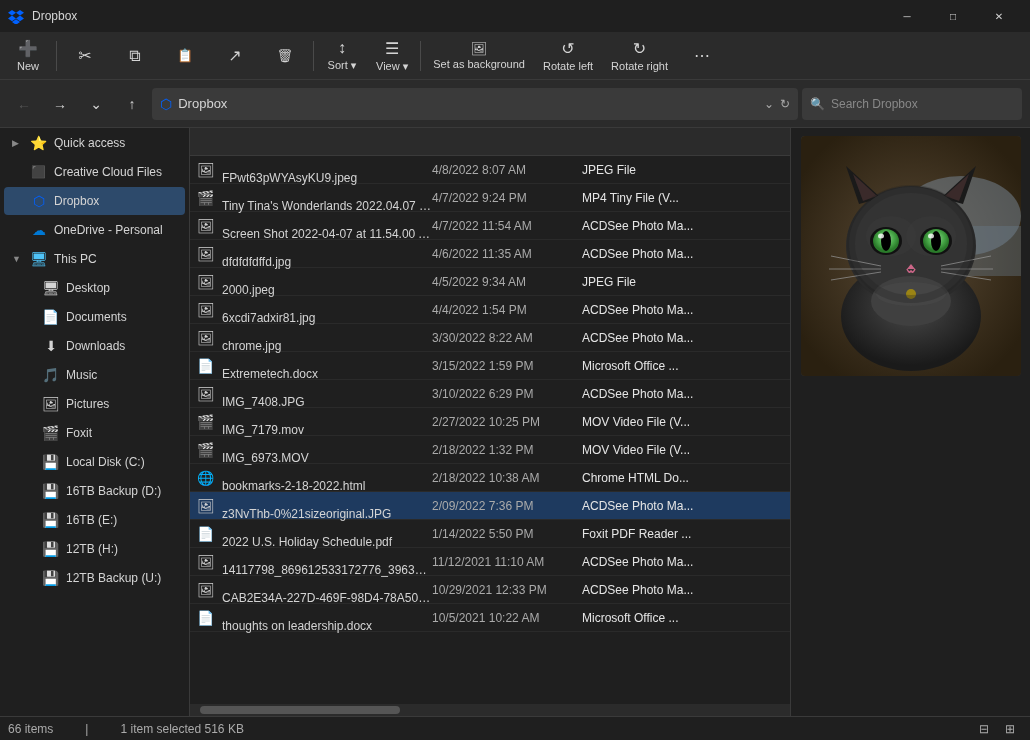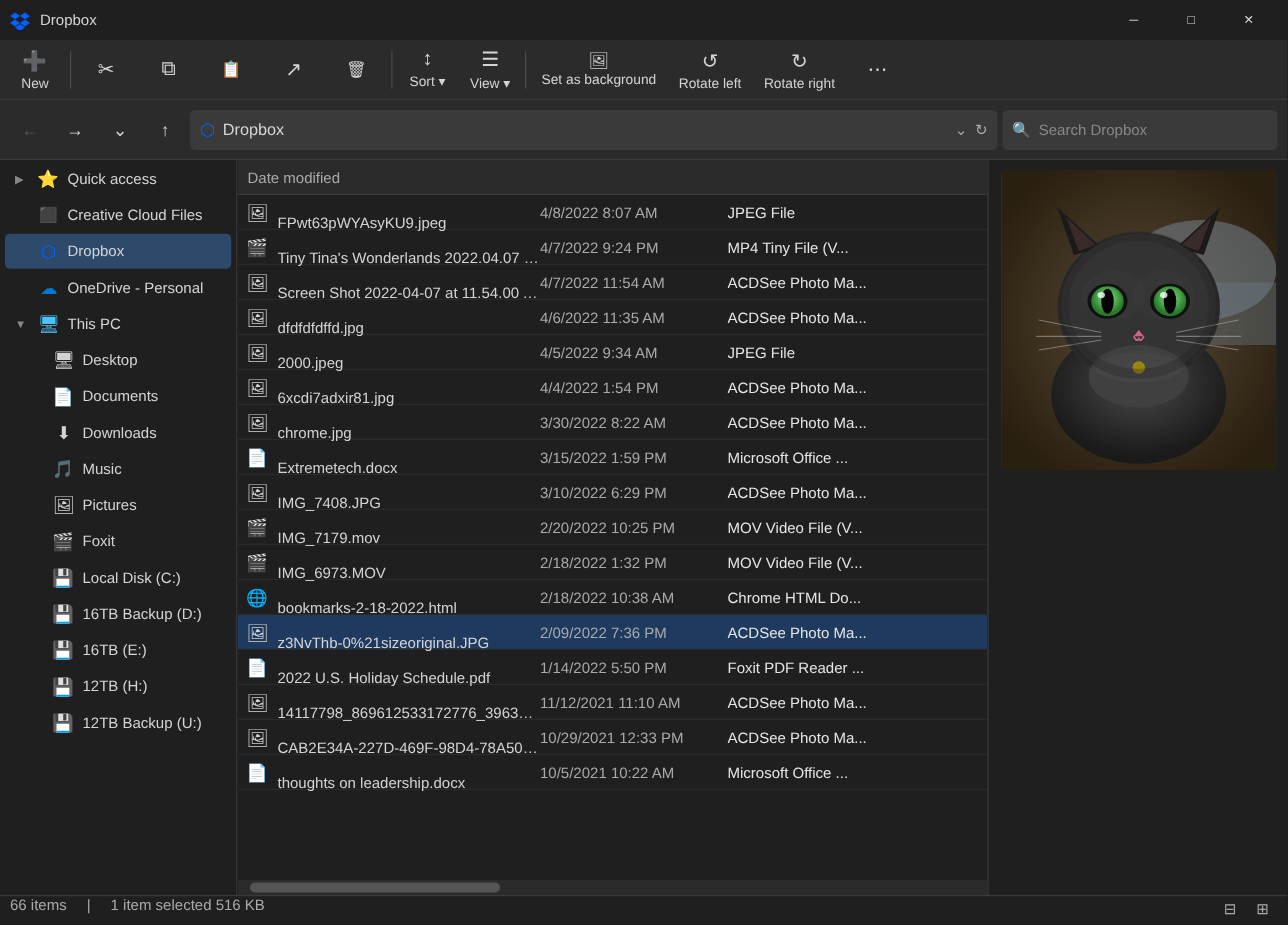--- a/index.html
+++ b/index.html
@@ -258,22 +258,23 @@
       width: 100%;
       height: 100%;
     }
 
     
     .status-bar {
       height: 24px;
       background: #1f1f1f;
       border-top: 1px solid #3a3a3a;
       display: flex;
+      align-items: center;
       padding: 0 8px;
-      gap: 16px;
+      gap: 32px;
       font-size: 12px;
       color: #aaa;
       flex-shrink: 0;
     }
     .status-right {
       margin-left: auto;
       display: flex;
       gap: 2px;
     }
     .view-toggle-btn {
@@ -496,23 +497,20 @@
     <div class="sidebar-item sidebar-indent">
       <span class="expand-icon"></span>
       <span class="item-icon">💾</span>
       <span class="item-label">12TB Backup (U:)</span>
     </div>
   </div>
 
   <div class="file-area">
 
     <div class="file-list-header">
-      <div class="col-header col-date">
-        <span>Date modified</span>
-      </div>
     </div>
 
     <div class="file-list" id="file-list-container">
     <div class="file-row">
       <div class="file-icon">🖼</div>
       <div class="file-name" title="FPwt63pWYAsyKU9.jpeg">FPwt63pWYAsyKU9.jpeg</div>
       <div class="file-date">4/8/2022 8:07 AM</div>
       <div class="file-type">JPEG File</div>
     </div>
         <div class="file-row">
@@ -559,21 +557,21 @@
     </div>
         <div class="file-row">
       <div class="file-icon">🖼</div>
       <div class="file-name" title="IMG_7408.JPG">IMG_7408.JPG</div>
       <div class="file-date">3/10/2022 6:29 PM</div>
       <div class="file-type">ACDSee Photo Ma...</div>
     </div>
         <div class="file-row">
       <div class="file-icon">🎬</div>
       <div class="file-name" title="IMG_7179.mov">IMG_7179.mov</div>
-      <div class="file-date">2/20/2022 10:25 PM</div>
+      <div class="file-date">2/27/2022 10:25 PM</div>
       <div class="file-type">MOV Video File (V...</div>
     </div>
         <div class="file-row">
       <div class="file-icon">🎬</div>
       <div class="file-name" title="IMG_6973.MOV">IMG_6973.MOV</div>
       <div class="file-date">2/18/2022 1:32 PM</div>
       <div class="file-type">MOV Video File (V...</div>
     </div>
         <div class="file-row">
       <div class="file-icon">🌐</div>

